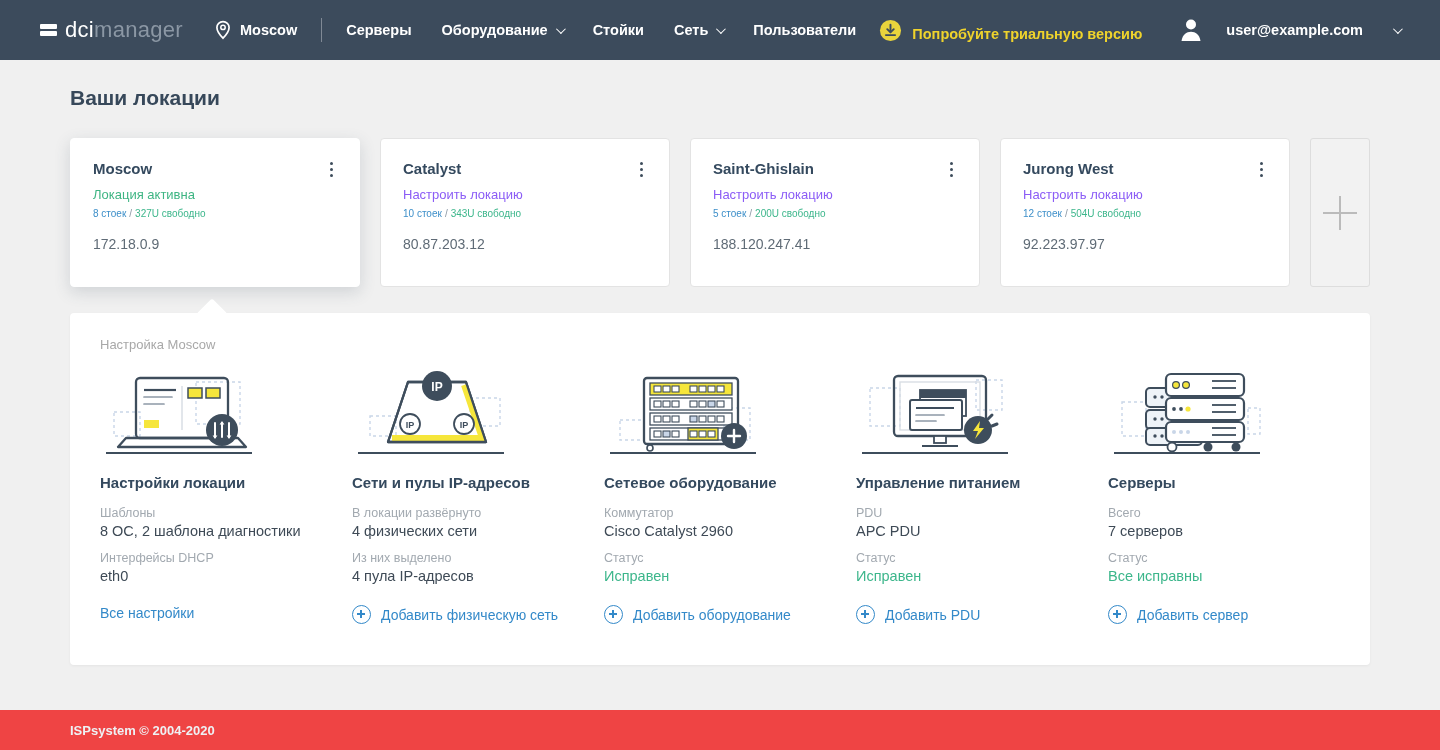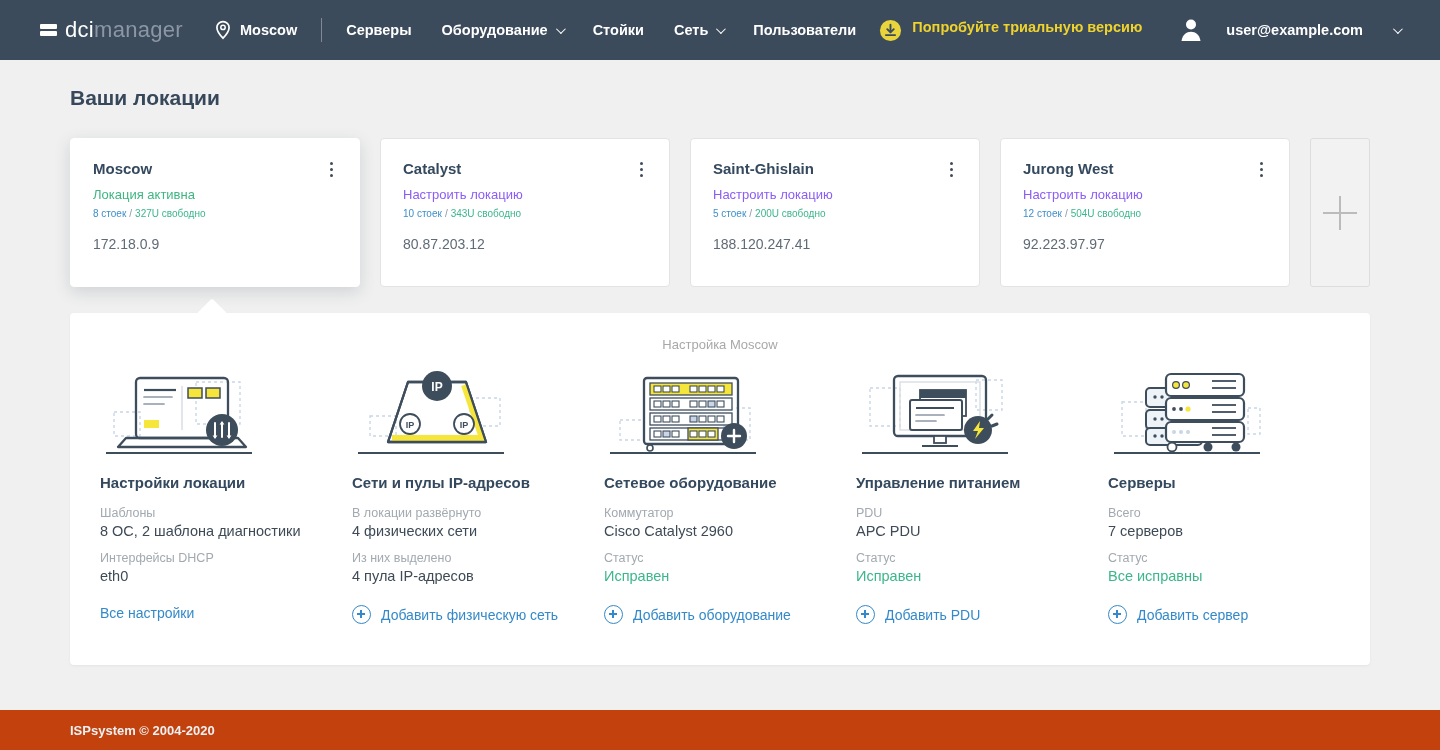--- a/index.html
+++ b/index.html
@@ -21,21 +21,21 @@
   .logo-bold { color:#fff; font-weight:400; }
   .logo-light { color:#8b97a4; font-weight:400; }
   .nav-location { display:flex; align-items:center; gap:9px; margin-left:32px; cursor:pointer; }
   .nav-location .loc-label { color:#fff; font-weight:700; font-size:14.5px; }
   .nav-divider { width:1px; height:24px; background:rgba(255,255,255,.35); margin:0 24px; }
   nav.menu { display:flex; align-items:center; gap:30px; }
   .menu-item { color:#fff; font-weight:700; font-size:14.5px; cursor:pointer; display:flex; align-items:center; }
   .chev { width:7px; height:7px; border-right:1.8px solid currentColor; border-bottom:1.8px solid currentColor;
           transform:rotate(45deg) translateY(-2px); display:inline-block; margin-left:8px; }
   .nav-right { margin-left:auto; display:flex; align-items:center; gap:36px; }
-  .trial { display:flex; align-items:flex-start; gap:10px; cursor:pointer; }
+  .trial { display:flex; align-items:flex-end; gap:10px; cursor:pointer; }
   .trial-label { color:#efd32c; font-weight:700; font-size:14.5px; }
   .user-menu { display:flex; align-items:center; gap:22px; color:#fff; cursor:pointer; }
   .user-email { font-weight:700; font-size:14.5px; }
 
   
   main { flex:1; padding:26px 70px 0; }
   h1.page-title { font-size:21px; font-weight:700; color:#37485a; margin-bottom:28px; }
 
   .cards-row { display:flex; gap:20px; align-items:stretch; }
   .card {
@@ -66,38 +66,38 @@
 
   
   .panel {
     margin-top:26px; background:#fff; border-radius:4px; height:352px;
     box-shadow:0 1px 3px rgba(0,0,0,.05); position:relative; padding:24px 30px 0;
   }
   .panel::before {
     content:""; position:absolute; top:-10px; left:131px; width:22px; height:22px;
     background:#fff; transform:rotate(45deg); border-radius:2px;
   }
-  .panel-title { font-size:13px; color:#a8a8a8;text-align:center; }
+  .panel-title { font-size:13px; color:#a8a8a8; }
   .panel-grid { display:grid; grid-template-columns:repeat(5,1fr); gap:20px; margin-top:14px; }
   .section .illus { height:90px; margin-bottom:18px; }
   .section-title { font-size:15px; font-weight:700; color:#34495e; margin-bottom:15px; }
   .row { margin-bottom:12px; }
   .row-label { font-size:12.5px; color:#a2a9b0; margin-bottom:3px; }
   .row-value { font-size:14.5px; color:#3e4a56; }
   .row-value.teal { color:#3cb68b; }
   .action { display:flex; align-items:center; gap:10px; margin-top:21px; color:#3389c9;
             font-size:14px; cursor:pointer; }
   .plus-circle { width:19px; height:19px; border:1.5px solid #3389c9; border-radius:50%;
                  position:relative; flex:none; }
   .plus-circle::before, .plus-circle::after { content:""; position:absolute; background:#3389c9; }
   .plus-circle::before { left:4px; top:7.2px; width:8px; height:1.6px; }
   .plus-circle::after { left:7.2px; top:4px; width:1.6px; height:8px; }
 
   
-  footer { height:40px; flex:none; background:#c2410c; display:flex; align-items:center; padding:0 70px; }
+  footer { height:40px; flex:none; background:#ef4444; display:flex; align-items:center; padding:0 70px; }
   .copyright { color:#eef1f4; font-size:13px; font-weight:700; }
 
   svg .stroke { stroke:#3e4d5c; fill:none; stroke-width:2.3; stroke-linejoin:round; stroke-linecap:round; }
   svg .thin { stroke:#8d99a6; stroke-width:1.7; fill:none; stroke-linecap:round; }
   svg .dash { stroke:#c9d6e8; stroke-width:1.4; fill:none; stroke-dasharray:3 3; }
 </style>
 </head>
 <body>
 
 <header class="navbar">

